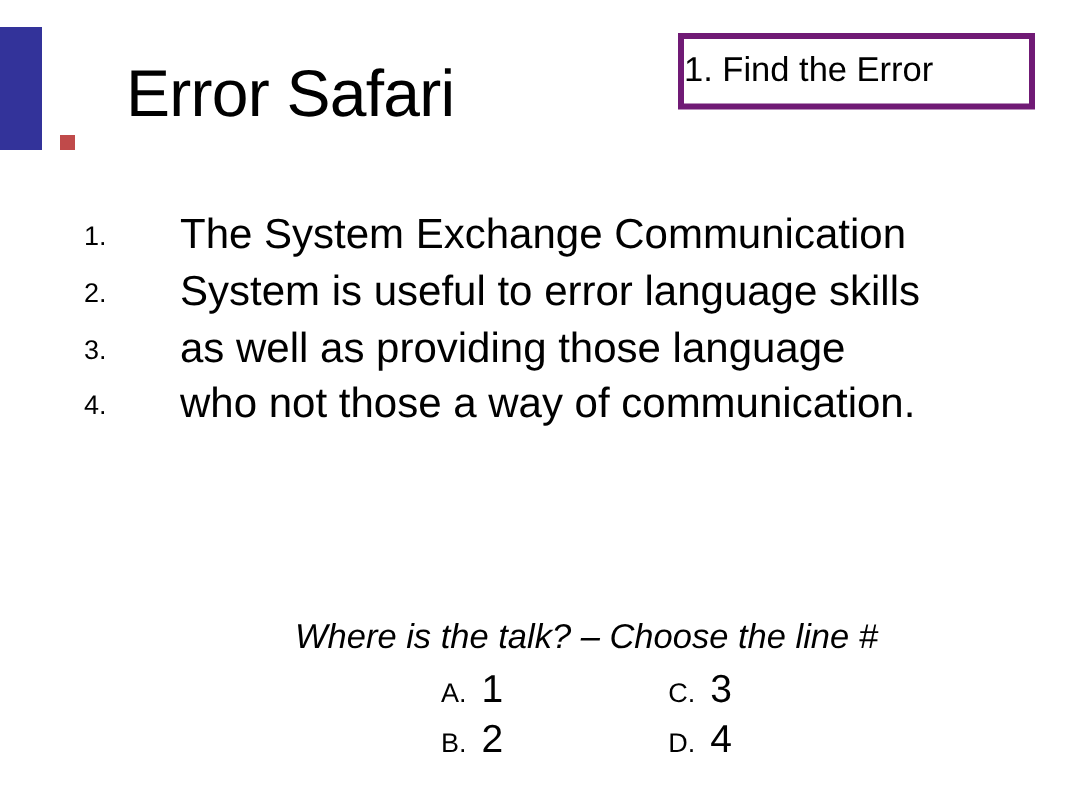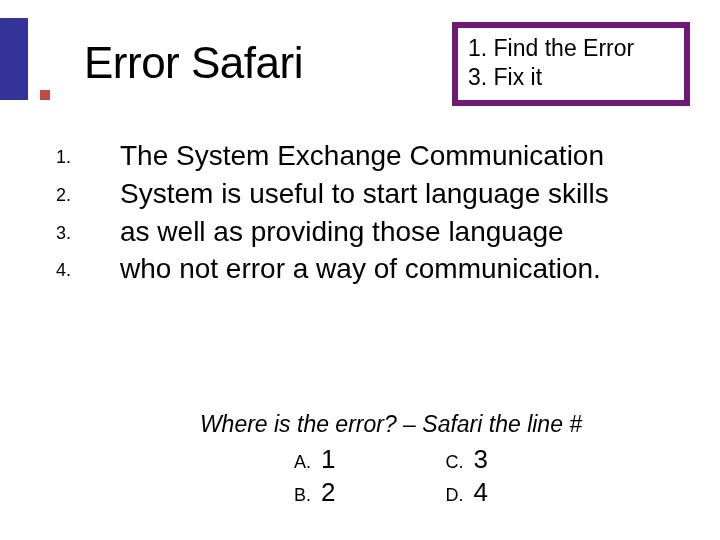--- a/index.html
+++ b/index.html
@@ -42,22 +42,22 @@
     font-weight: 400;
     color: #000;
     letter-spacing: -0.5px;
     text-align: right;
   }
   .steps-box {
     position: absolute;
     right: 30px;
     top: 22px;
     width: 238px;
-    border: 6px solid #701a75;
-    padding: 6px 10px 8px 10px;
+    border: 4px solid #701a75;
+    padding: 6px 10px 8px 0;
     box-sizing: border-box;
     font-size: 23px;
     line-height: 1.25;
     color: #000;
   }
   .numbered-list {
     position: absolute;
     left: 56px;
     top: 138px;
     width: 630px;
@@ -129,32 +129,31 @@
 
 <div class="slide">
 
   <div class="accent-bar"></div>
   <div class="accent-square"></div>
 
   <div class="title">Error Safari</div>
 
   <div class="steps-box">
     <div>1. Find the Error</div>
-    <div>3. Fix it</div>
   </div>
 
   <ol class="numbered-list">
     <li><span>The System Exchange Communication</span></li>
-    <li><span>System is useful to start language skills</span></li>
+    <li><span>System is useful to error language skills</span></li>
     <li><span>as well as providing those language</span></li>
-    <li><span>who not error a way of communication.</span></li>
+    <li><span>who not those a way of communication.</span></li>
   </ol>
 
   <div class="question-overlay">
-    <div class="question-text">Where is the error? – Safari the line #</div>
+    <div class="question-text">Where is the talk? – Choose the line #</div>
     <div class="options-row">
       <div class="options-col">
         <div class="opt">
           <span class="opt-letter">A.</span>
           <span class="opt-num">1</span>
         </div>
         <div class="opt">
           <span class="opt-letter">B.</span>
           <span class="opt-num">2</span>
         </div>

